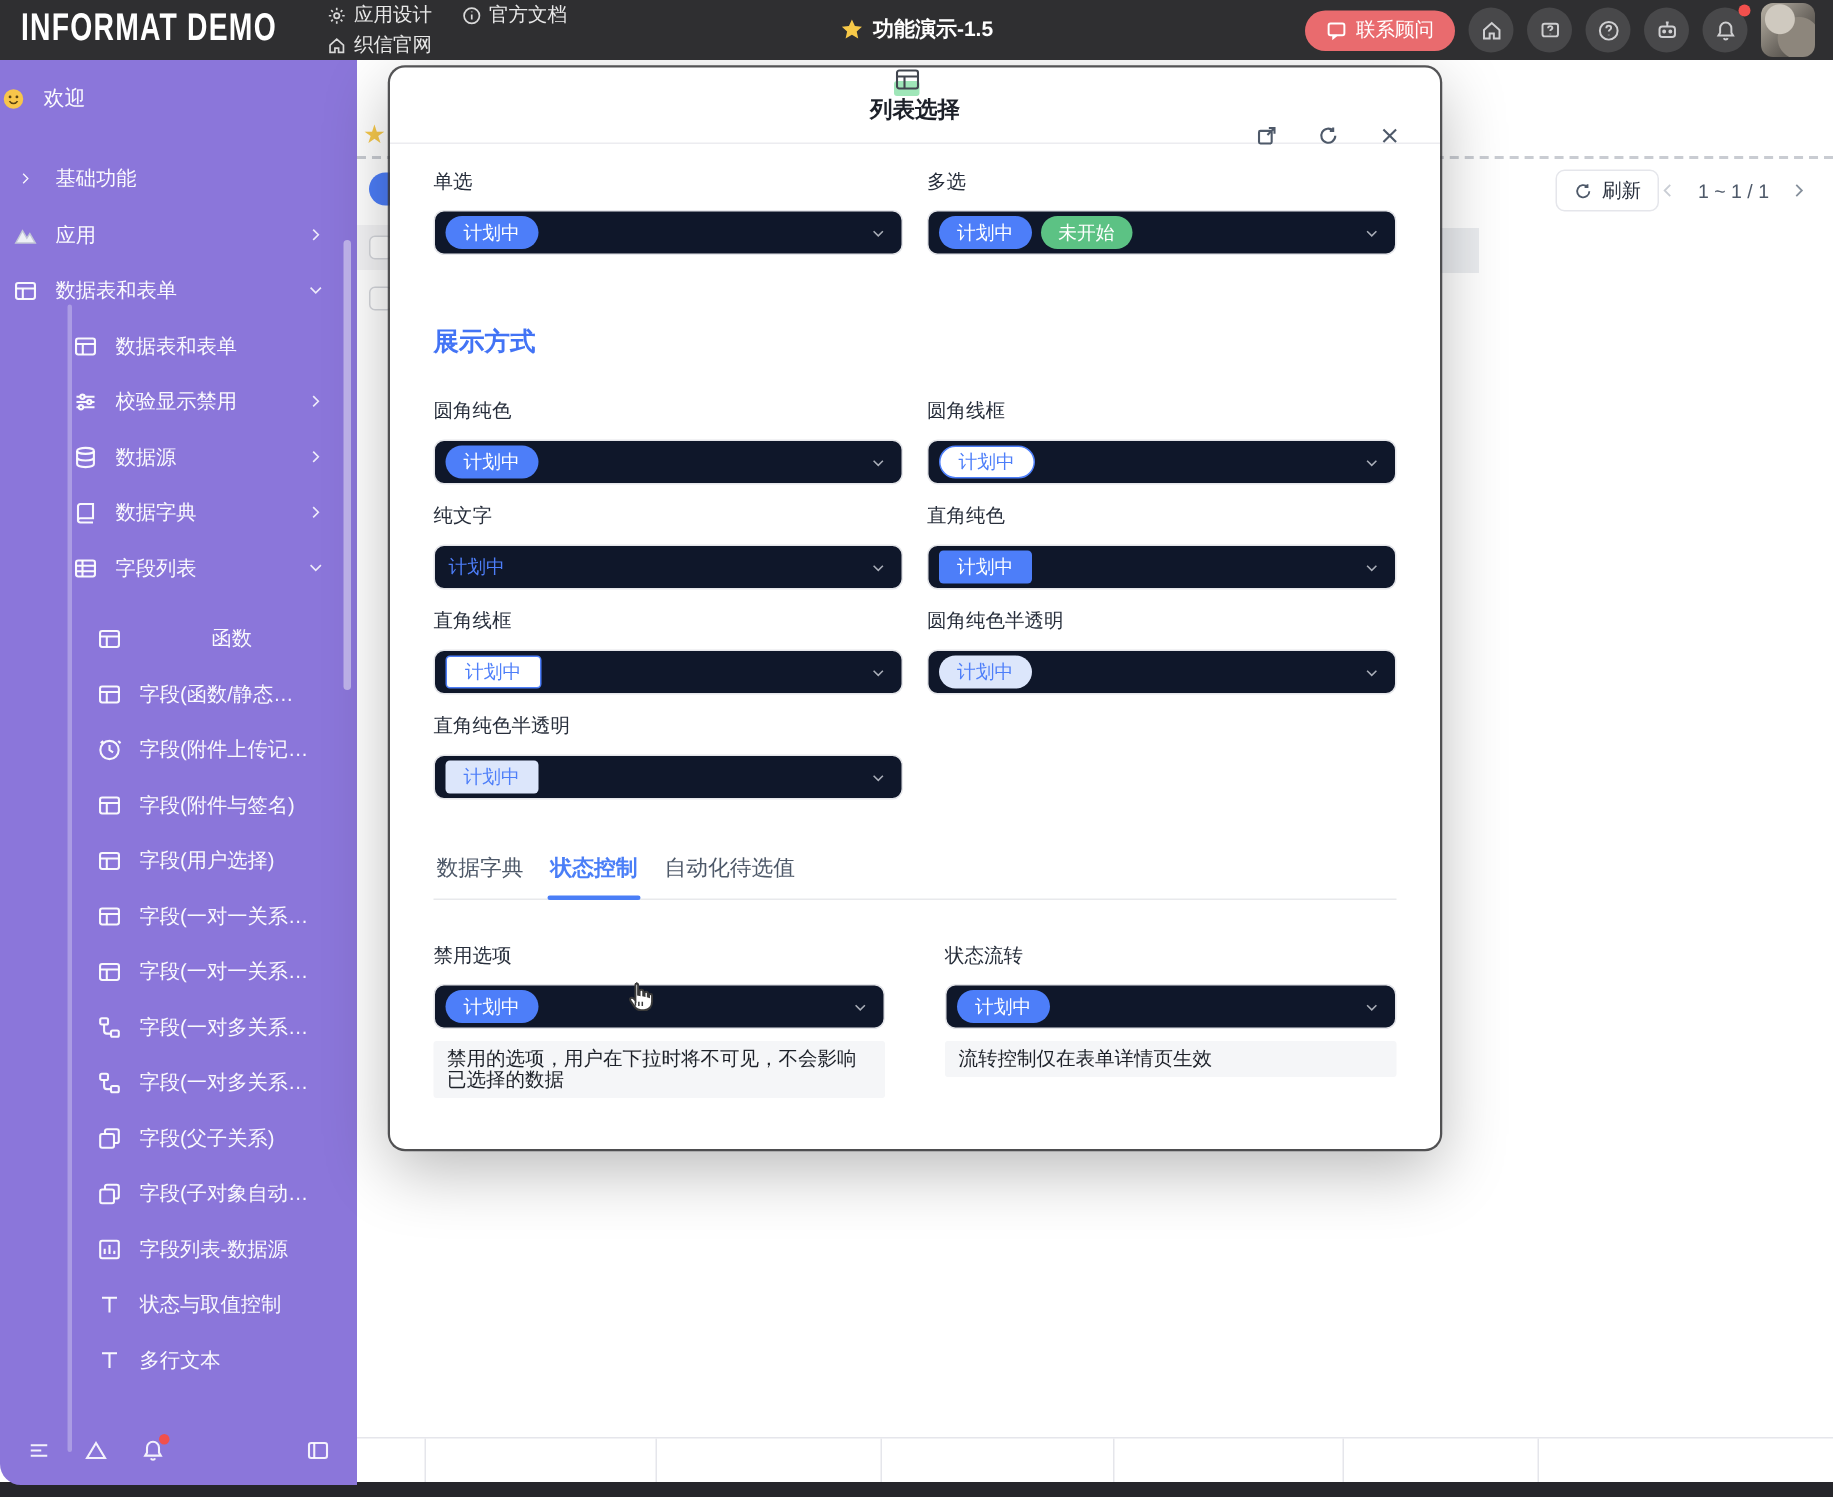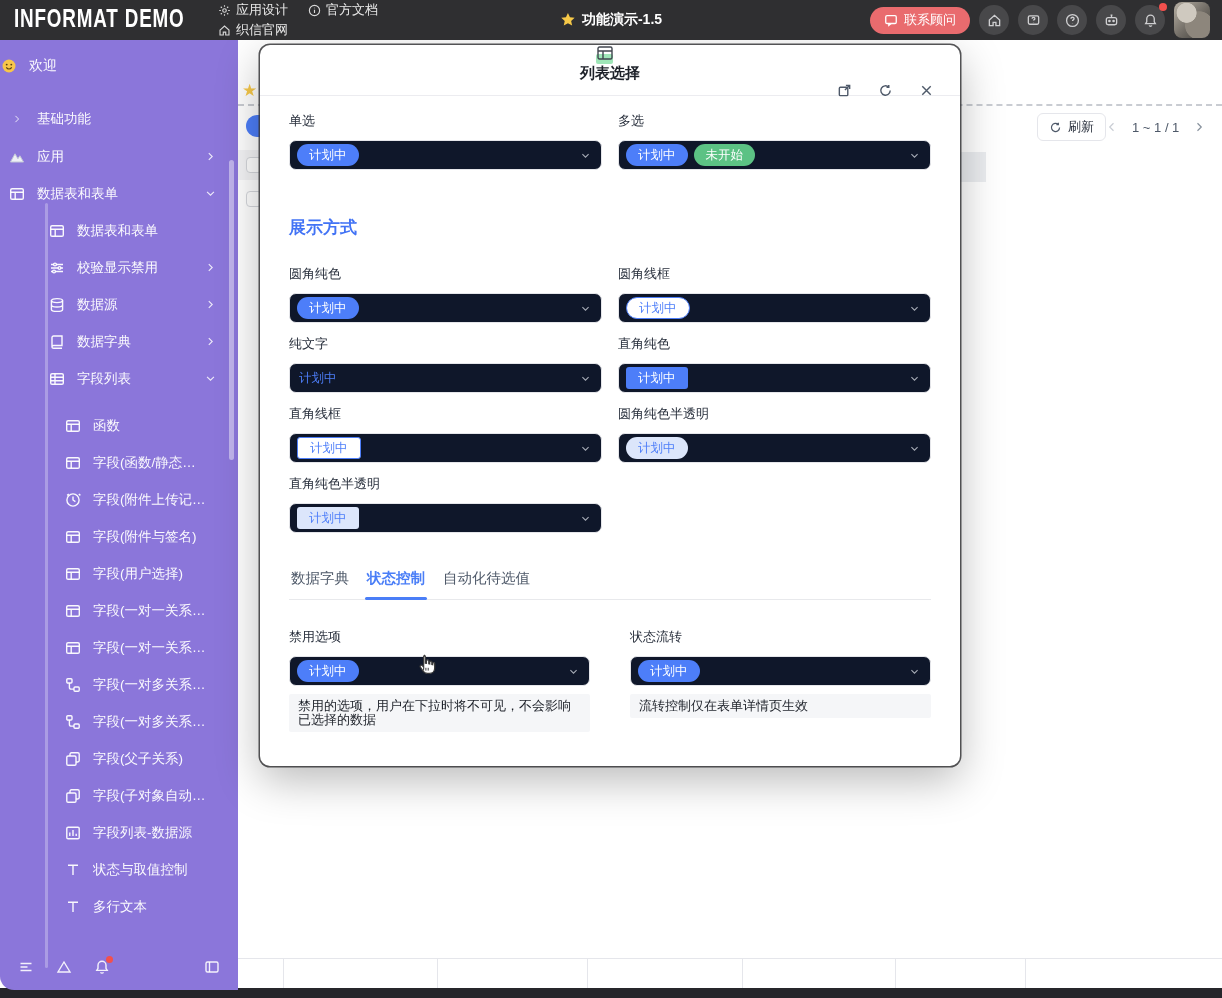--- a/index.html
+++ b/index.html
@@ -37,21 +37,21 @@
     z-index:6; border-bottom-left-radius:14px; color:#fff; }
   .s-guide { position:absolute; left:45px; top:163px; width:3px; height:765px; background:rgba(255,255,255,.28); border-radius:2px; }
   .s-scrollbar { position:absolute; left:229px; top:120px; width:5px; height:300px; background:rgba(255,255,255,.45); border-radius:3px; }
   .s-menu { position:absolute; left:0; top:0; width:238px; height:930px; overflow:hidden; }
   .s-item { display:flex; align-items:center; height:37px; font-size:13.5px; color:rgba(255,255,255,.96); cursor:pointer; }
   .s-item.welcome { height:40px; margin-top:6px; margin-bottom:16px; font-size:14px; }
   .s-item.group { height:34px; margin-bottom:2px; }
   .s-item.lvl1 { padding-left:8px; }
   .s-item.lvl2 { padding-left:48px; }
   .s-item.lvl3 { padding-left:64px; margin-top:0; }
-  .s-item.first3 { margin-top:10px; }
+  .s-item.first3 { margin-top:10px;gap:48px; }
   .s-ico { width:18px; height:18px; margin-right:11px; display:flex; align-items:center; justify-content:center; flex:0 0 18px; }
   .s-ico svg { width:16px; height:16px; stroke:rgba(255,255,255,.95); fill:none; stroke-width:1.4; }
   .s-label { white-space:nowrap; overflow:hidden; }
   .s-arrow { margin-left:auto; margin-right:22px; display:flex; }
   .s-arrow svg { width:11px; height:11px; stroke:rgba(255,255,255,.85); fill:none; stroke-width:1.6; }
   .s-bottombar { position:absolute; left:0; bottom:8px; width:238px; height:30px; display:flex; align-items:center; padding:0 18px; gap:22px; }
   .sb-ico { position:relative; display:flex; cursor:pointer; }
   .sb-ico svg { width:16px; height:16px; stroke:rgba(255,255,255,.9); fill:none; stroke-width:1.4; }
   .sb-ico .red-dot { top:-3px; right:-3px; width:7px; height:7px; }
   .sb-collapse { margin-left:auto; }

